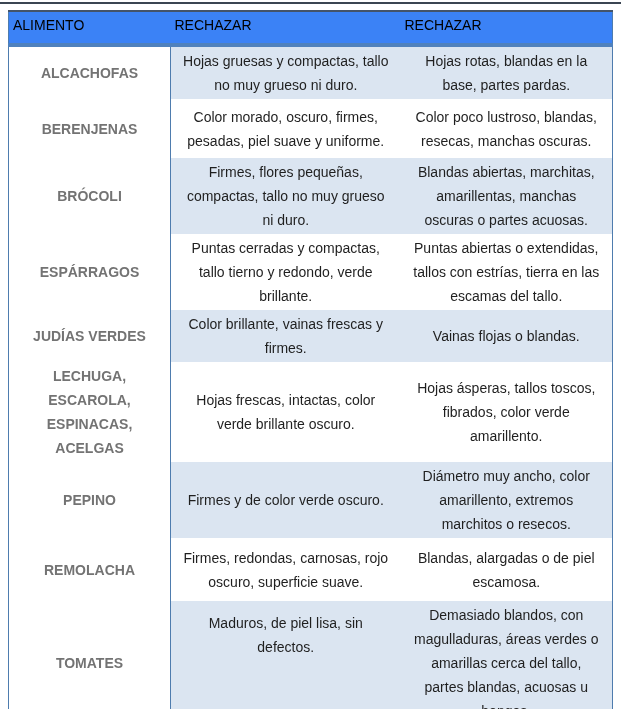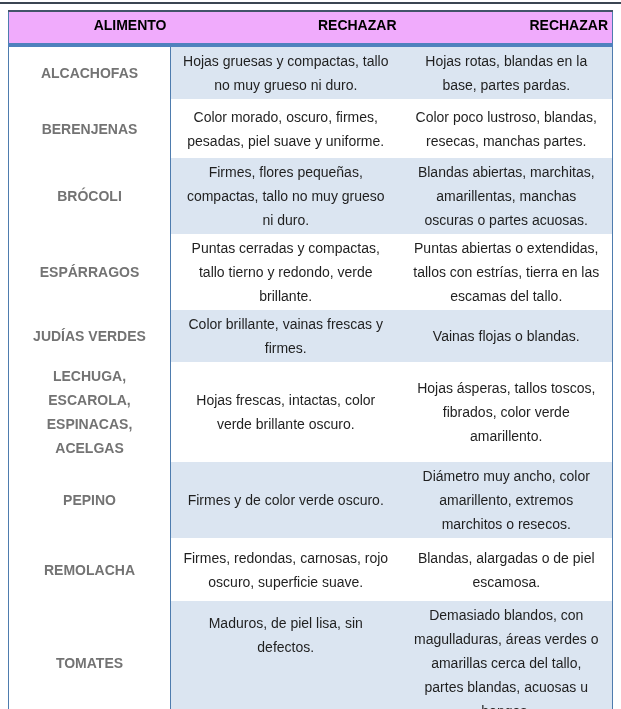--- a/index.html
+++ b/index.html
@@ -34,27 +34,27 @@
     border-bottom: 1px solid var(--border);
     border-top: 2px solid var(--top-border);
   }
   col.c-alimento { width: 162px; }
   col.c-aspecto  { width: 230px; }
   col.c-rechazar { width: 212px; }
 
   thead th {
     height: 34px;
     font-size: 14px;
-    font-weight: bold;
+    font-weight: normal;
     color: #000;
-    text-align: right;
+    text-align: left;
     vertical-align: middle;
     padding: 0 4px 6px 4px;
     border-bottom: 4px solid var(--accent);
-    background: #f0abfc;
+    background: #3b82f6;
   }
   tbody td, tbody th {
     font-size: 14px;
     line-height: 24px;
     text-align: center;
     vertical-align: middle;
     padding: 2px 10px;
     background: #ffffff;
   }
   tbody th.cell-alimento {
@@ -105,21 +105,21 @@
   </thead>
   <tbody>
     <tr>
       <th class="cell-alimento">ALCACHOFAS</th>
       <td class="cell-aspecto">Hojas gruesas y compactas, tallo no muy grueso ni duro.</td>
       <td class="cell-rechazar">Hojas rotas, blandas en la base, partes pardas.</td>
     </tr>
     <tr>
       <th class="cell-alimento">BERENJENAS</th>
       <td class="cell-aspecto">Color morado, oscuro, firmes, pesadas, piel suave y uniforme.</td>
-      <td class="cell-rechazar">Color poco lustroso, blandas, resecas, manchas partes.</td>
+      <td class="cell-rechazar">Color poco lustroso, blandas, resecas, manchas oscuras.</td>
     </tr>
     <tr>
       <th class="cell-alimento">BRÓCOLI</th>
       <td class="cell-aspecto">Firmes, flores pequeñas, compactas, tallo no muy grueso ni duro.</td>
       <td class="cell-rechazar">Blandas abiertas, marchitas, amarillentas, manchas oscuras o partes acuosas.</td>
     </tr>
     <tr>
       <th class="cell-alimento">ESPÁRRAGOS</th>
       <td class="cell-aspecto">Puntas cerradas y compactas, tallo tierno y redondo, verde brillante.</td>
       <td class="cell-rechazar">Puntas abiertas o extendidas, tallos con estrías, tierra en las escamas del tallo.</td>

